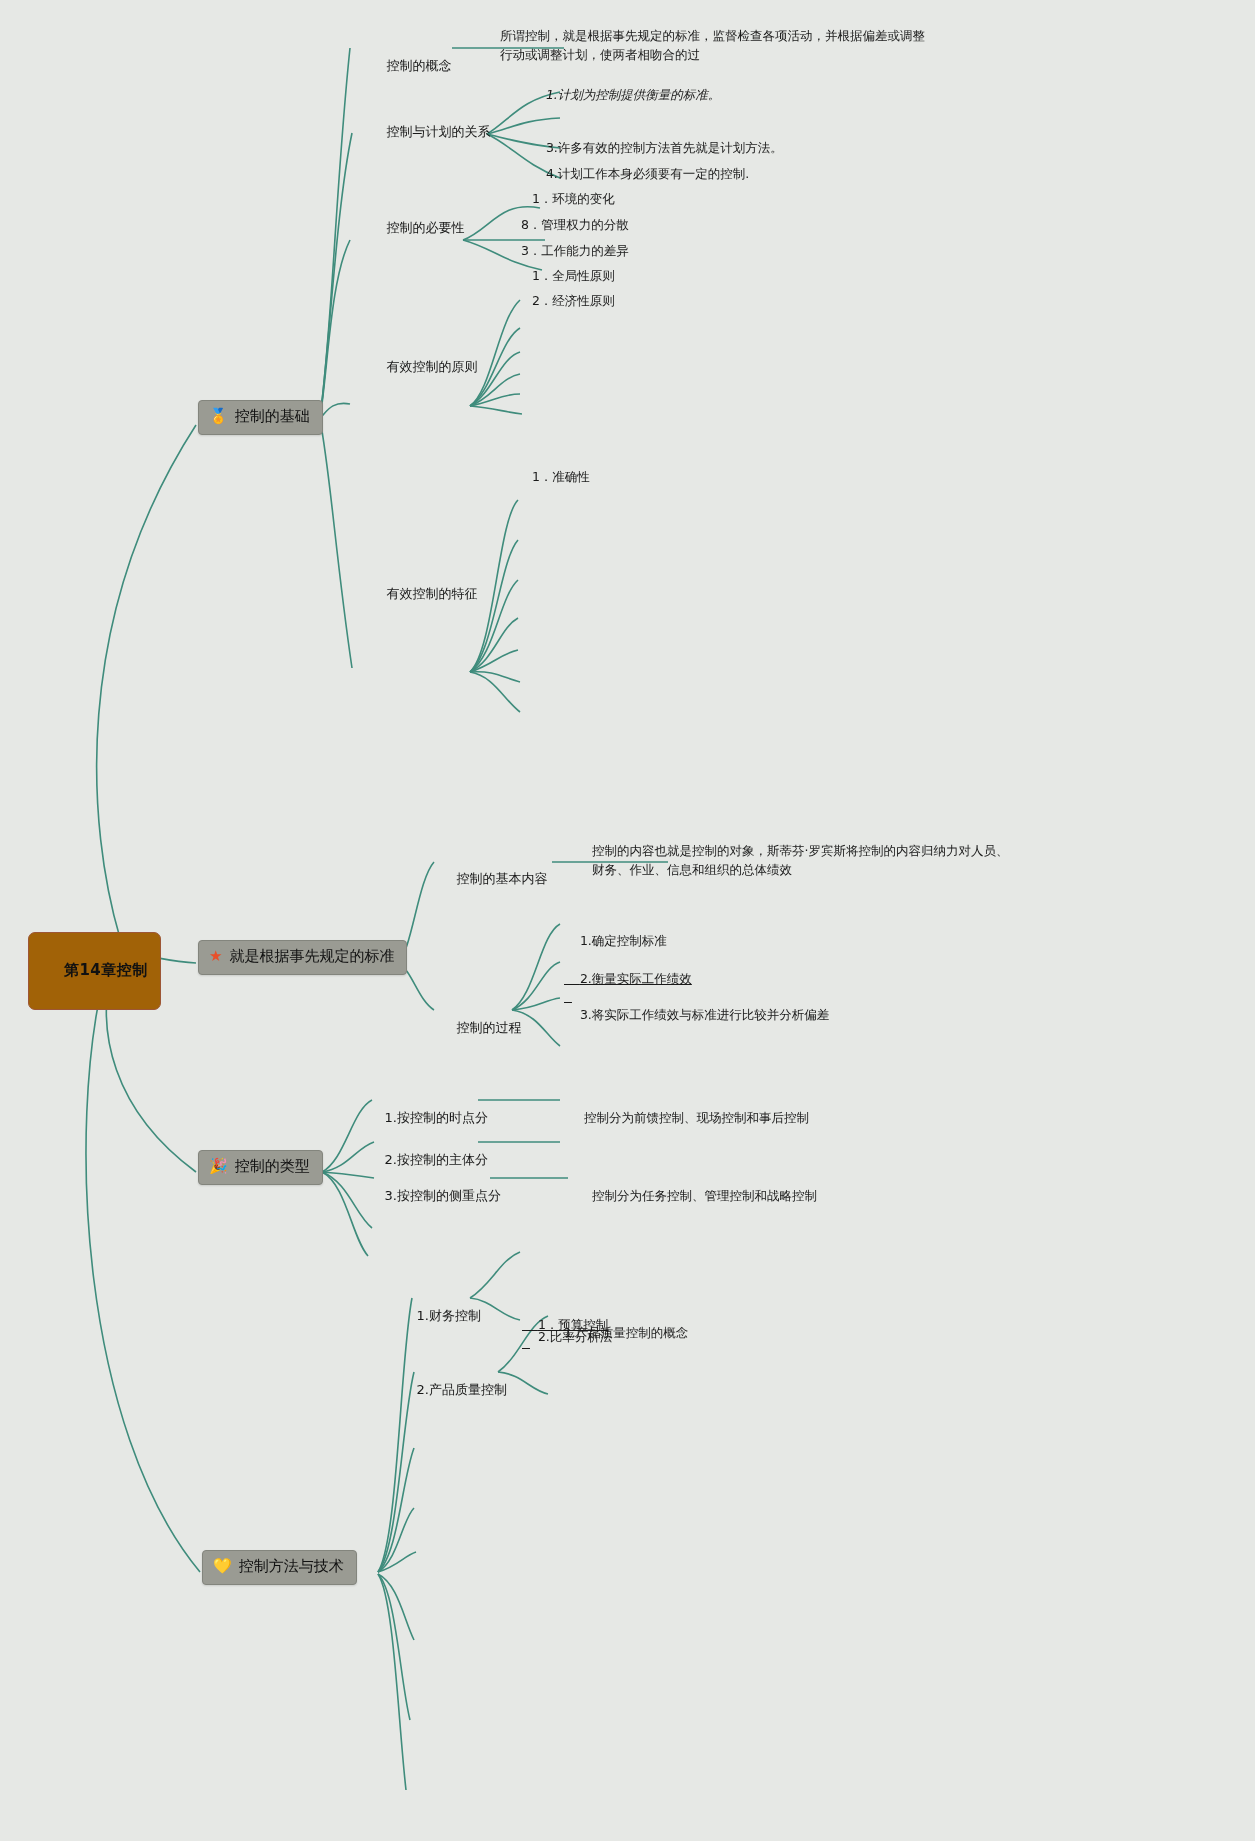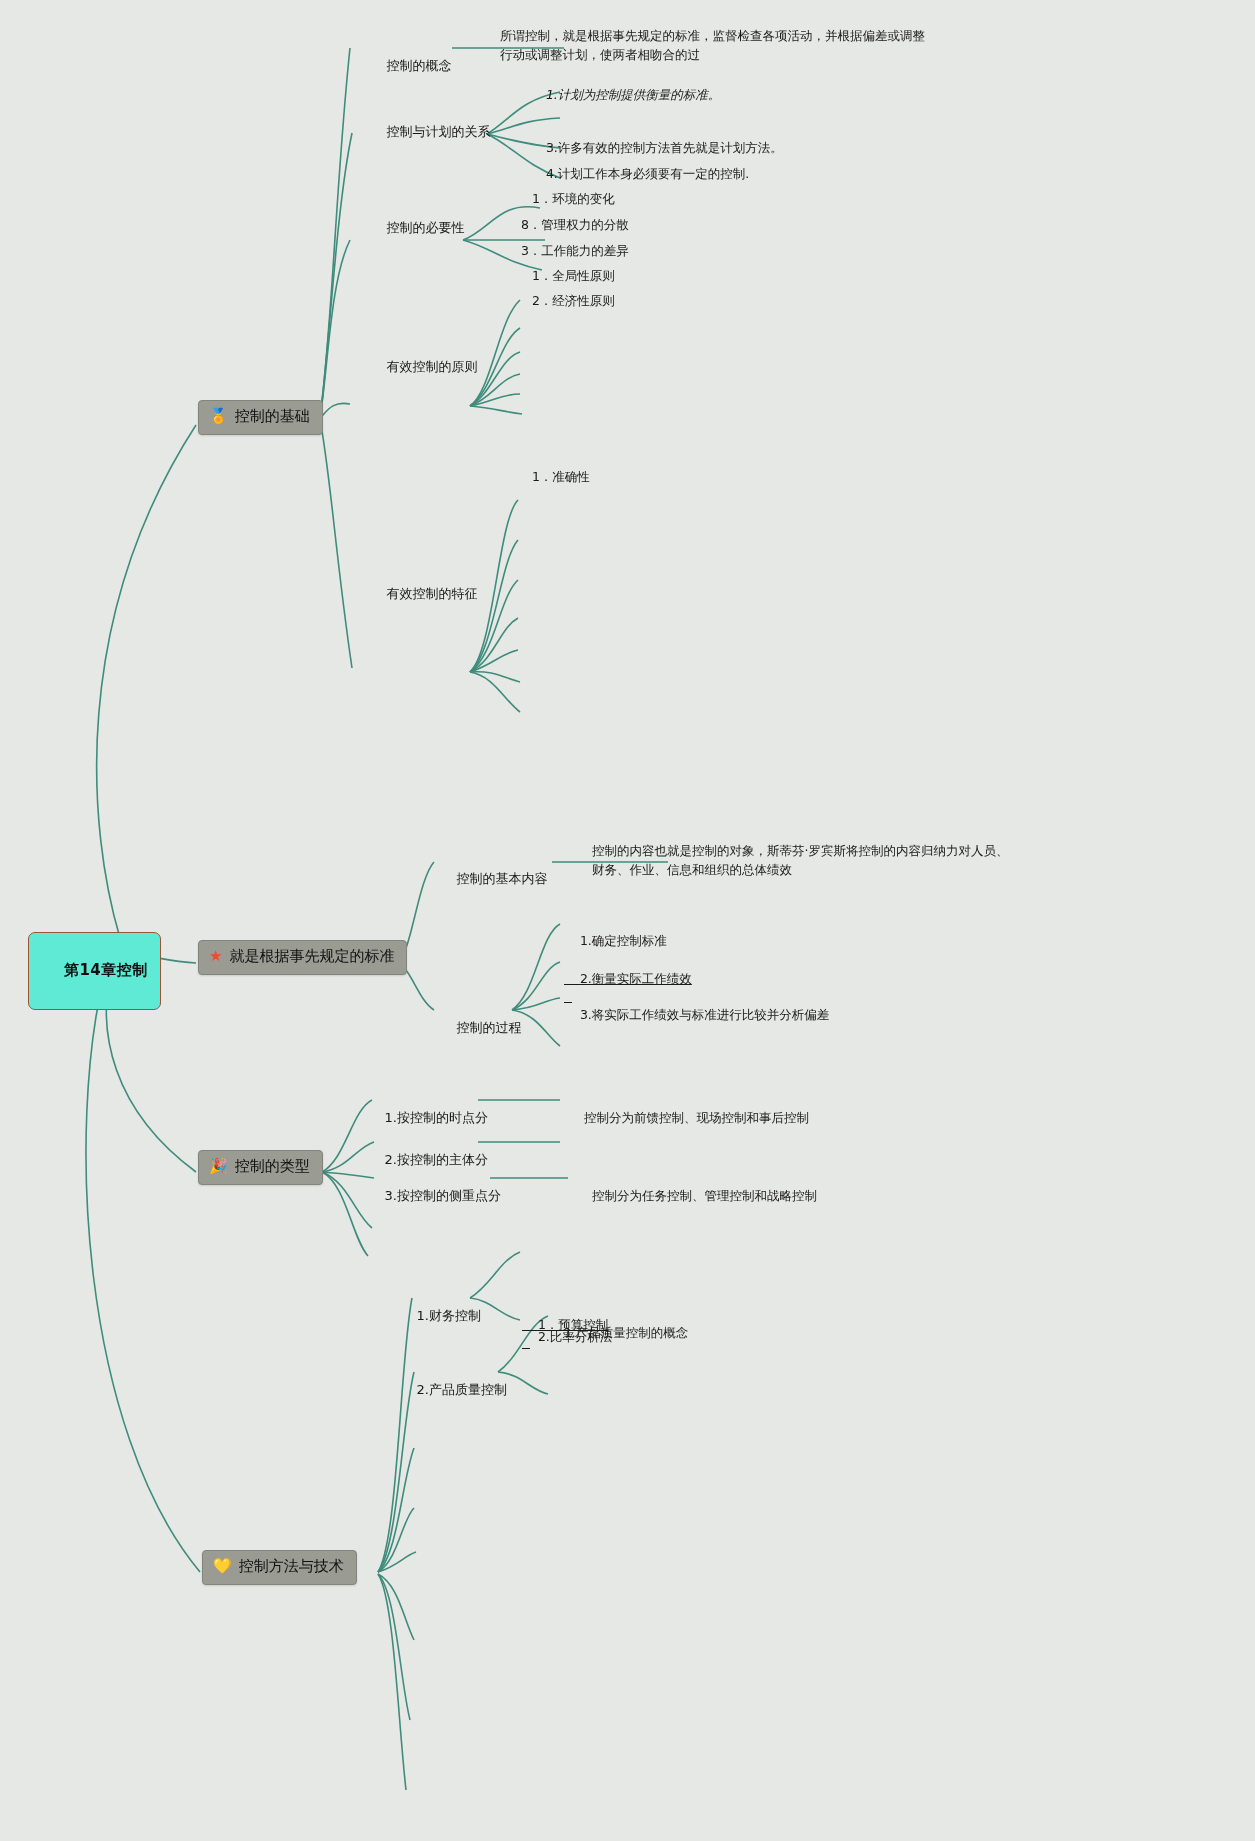--- a/index.html
+++ b/index.html
@@ -31,21 +31,21 @@
     stroke-width: 1.6;
   }
   .node {
     position: absolute;
     white-space: pre;
     color: #1c1c1c;
     line-height: 1.45;
   }
   
   .root-node {
-    background: #5eead4;
+    background: #a16207;
     color: #111;
     font-weight: bold;
     font-size: 15px;
     padding: 5px 12px 6px 12px;
     border-radius: 7px;
     border: 1px solid #9d5635;
     letter-spacing: 0.5px;
   }
   
   .branch-node {

